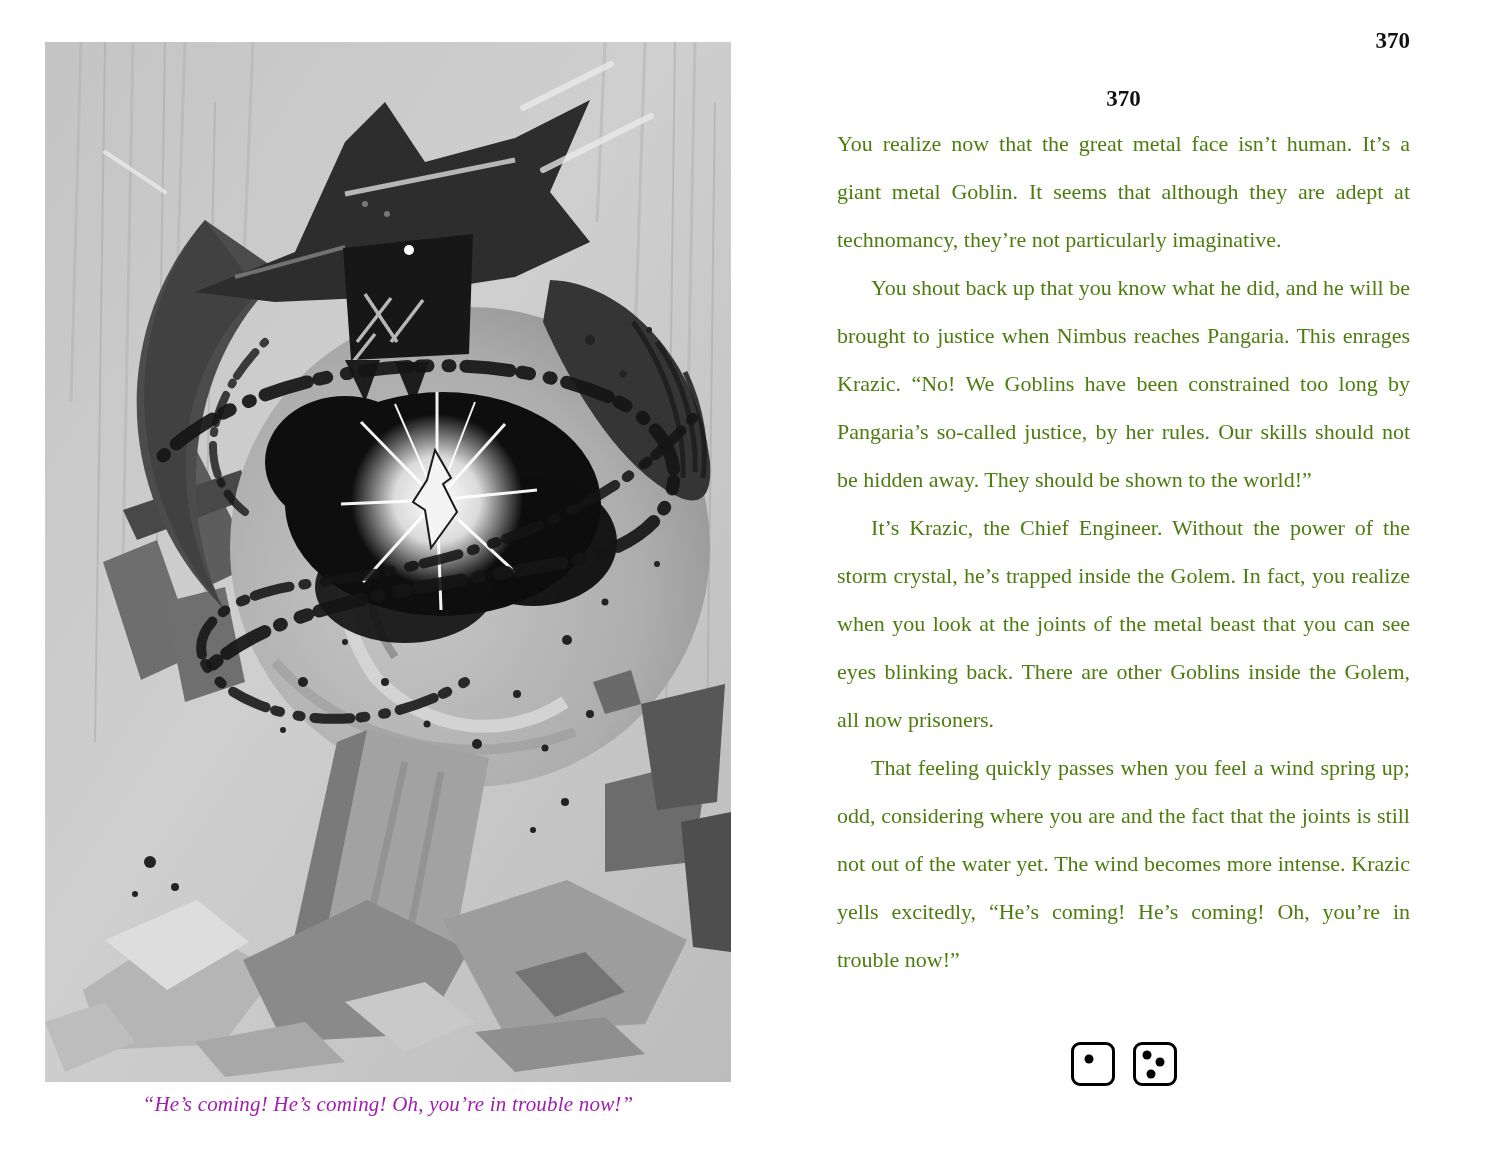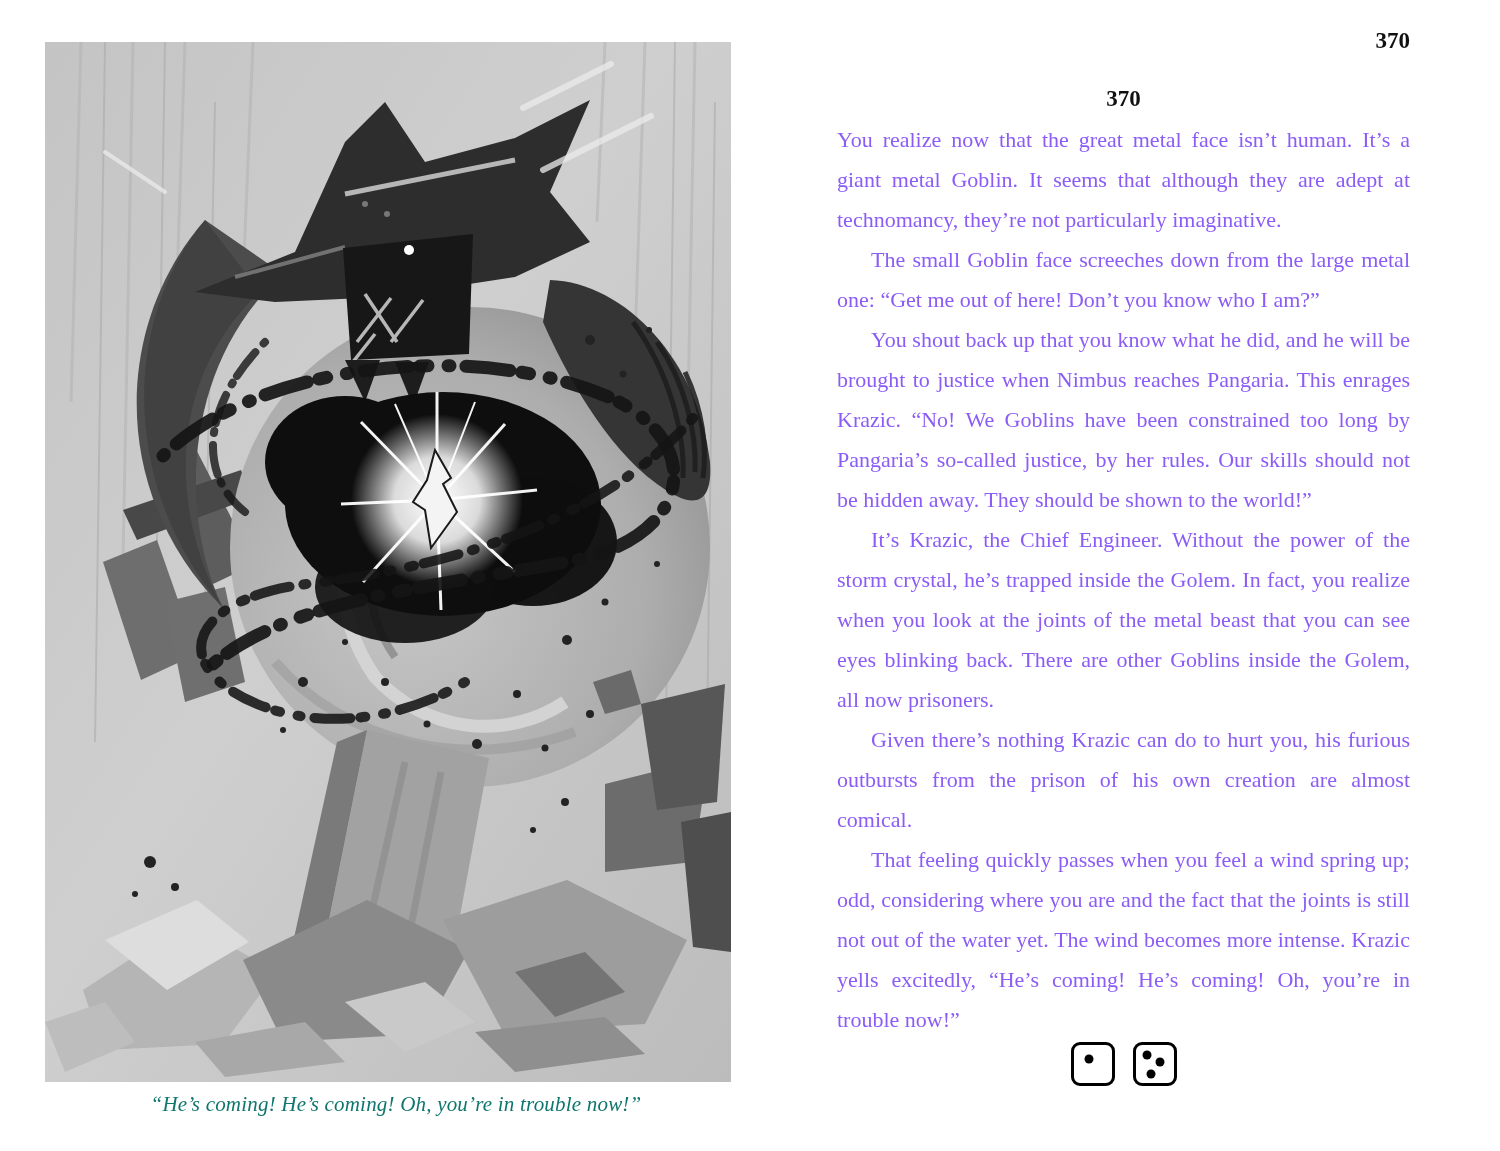--- a/index.html
+++ b/index.html
@@ -10,39 +10,39 @@
     position:relative;
   }
 
   
   .illustration {
     position:absolute; left:45px; top:42px;
     width:686px; height:1040px;
   }
   .illustration svg { display:block; width:100%; height:100%; }
   .caption {
-    position:absolute; left:53px; top:1092px; width:686px;
-    text-align:center; font-style:italic; font-size:21px; color:#0f766e;
+    position:absolute; left:45px; top:1092px; width:686px;
+    text-align:center; font-style:italic; font-size:21px; color:#a21caf;
     letter-spacing:.2px;
   }
 
   
   .folio {
     position:absolute; top:28px; right:90px;
     font-size:23px; font-weight:bold; color:#111;
   }
   .text-col {
     position:absolute; left:837px; top:86px; width:573px;
   }
   .section-heading {
     text-align:center; font-weight:bold; font-size:23px; color:#111;
     margin-bottom:8px;
   }
   .body-text p {
-    font-size:22px; line-height:40px; text-align:justify; color:#8b5cf6;
+    font-size:22px; line-height:48px; text-align:justify; color:#4d7c0f;
   }
   .body-text p + p { text-indent:1.55em; }
 
   .dice-row {
     position:absolute; left:837px; top:1042px; width:573px;
     display:flex; justify-content:center; gap:18px;
   }
   .die {
     width:44px; height:44px; background:#fff;
     border:3px solid #000; border-radius:9px; position:relative;
@@ -219,24 +219,22 @@
 </div>
 
 <div>
 
   <div class="folio">370</div>
 
   <div class="text-col">
     <div class="section-heading">370</div>
     <div class="body-text">
       <p>You realize now that the great metal face isn’t human. It’s a giant metal Goblin. It seems that although they are adept at technomancy, they’re not particularly imaginative.</p>
-      <p>The small Goblin face screeches down from the large metal one: “Get me out of here! Don’t you know who I am?”</p>
       <p>You shout back up that you know what he did, and he will be brought to justice when Nimbus reaches Pangaria. This enrages Krazic. “No! We Goblins have been constrained too long by Pangaria’s so-called justice, by her rules. Our skills should not be hidden away. They should be shown to the world!”</p>
       <p>It’s Krazic, the Chief Engineer. Without the power of the storm crystal, he’s trapped inside the Golem. In fact, you realize when you look at the joints of the metal beast that you can see eyes blinking back. There are other Goblins inside the Golem, all now prisoners.</p>
-      <p>Given there’s nothing Krazic can do to hurt you, his furious outbursts from the prison of his own creation are almost comical.</p>
       <p>That feeling quickly passes when you feel a wind spring up; odd, considering where you are and the fact that the joints is still not out of the water yet. The wind becomes more intense. Krazic yells excitedly, “He’s coming! He’s coming! Oh, you’re in trouble now!”</p>
     </div>
   </div>
 
   <div class="dice-row">
     <div class="die">
         <span class="pip" style="left: 42%; top: 36%;"></span>
       </div>
     <div class="die">
         <span class="pip" style="left: 30%; top: 26%;"></span>

